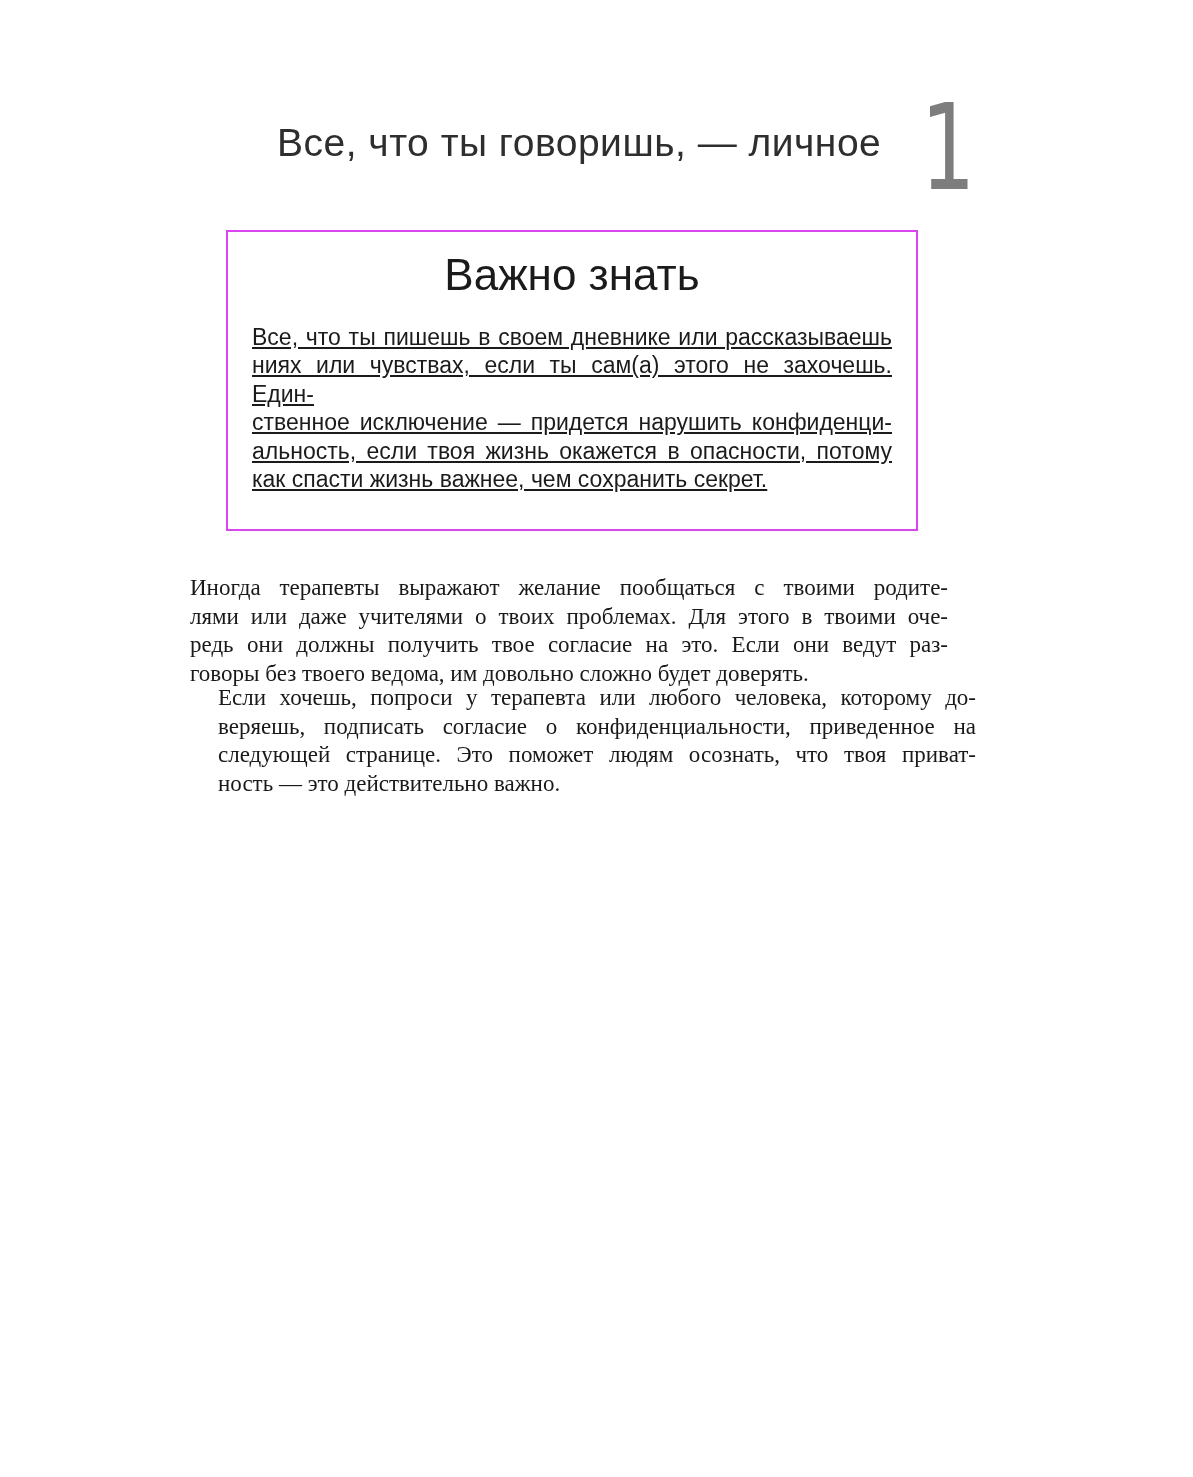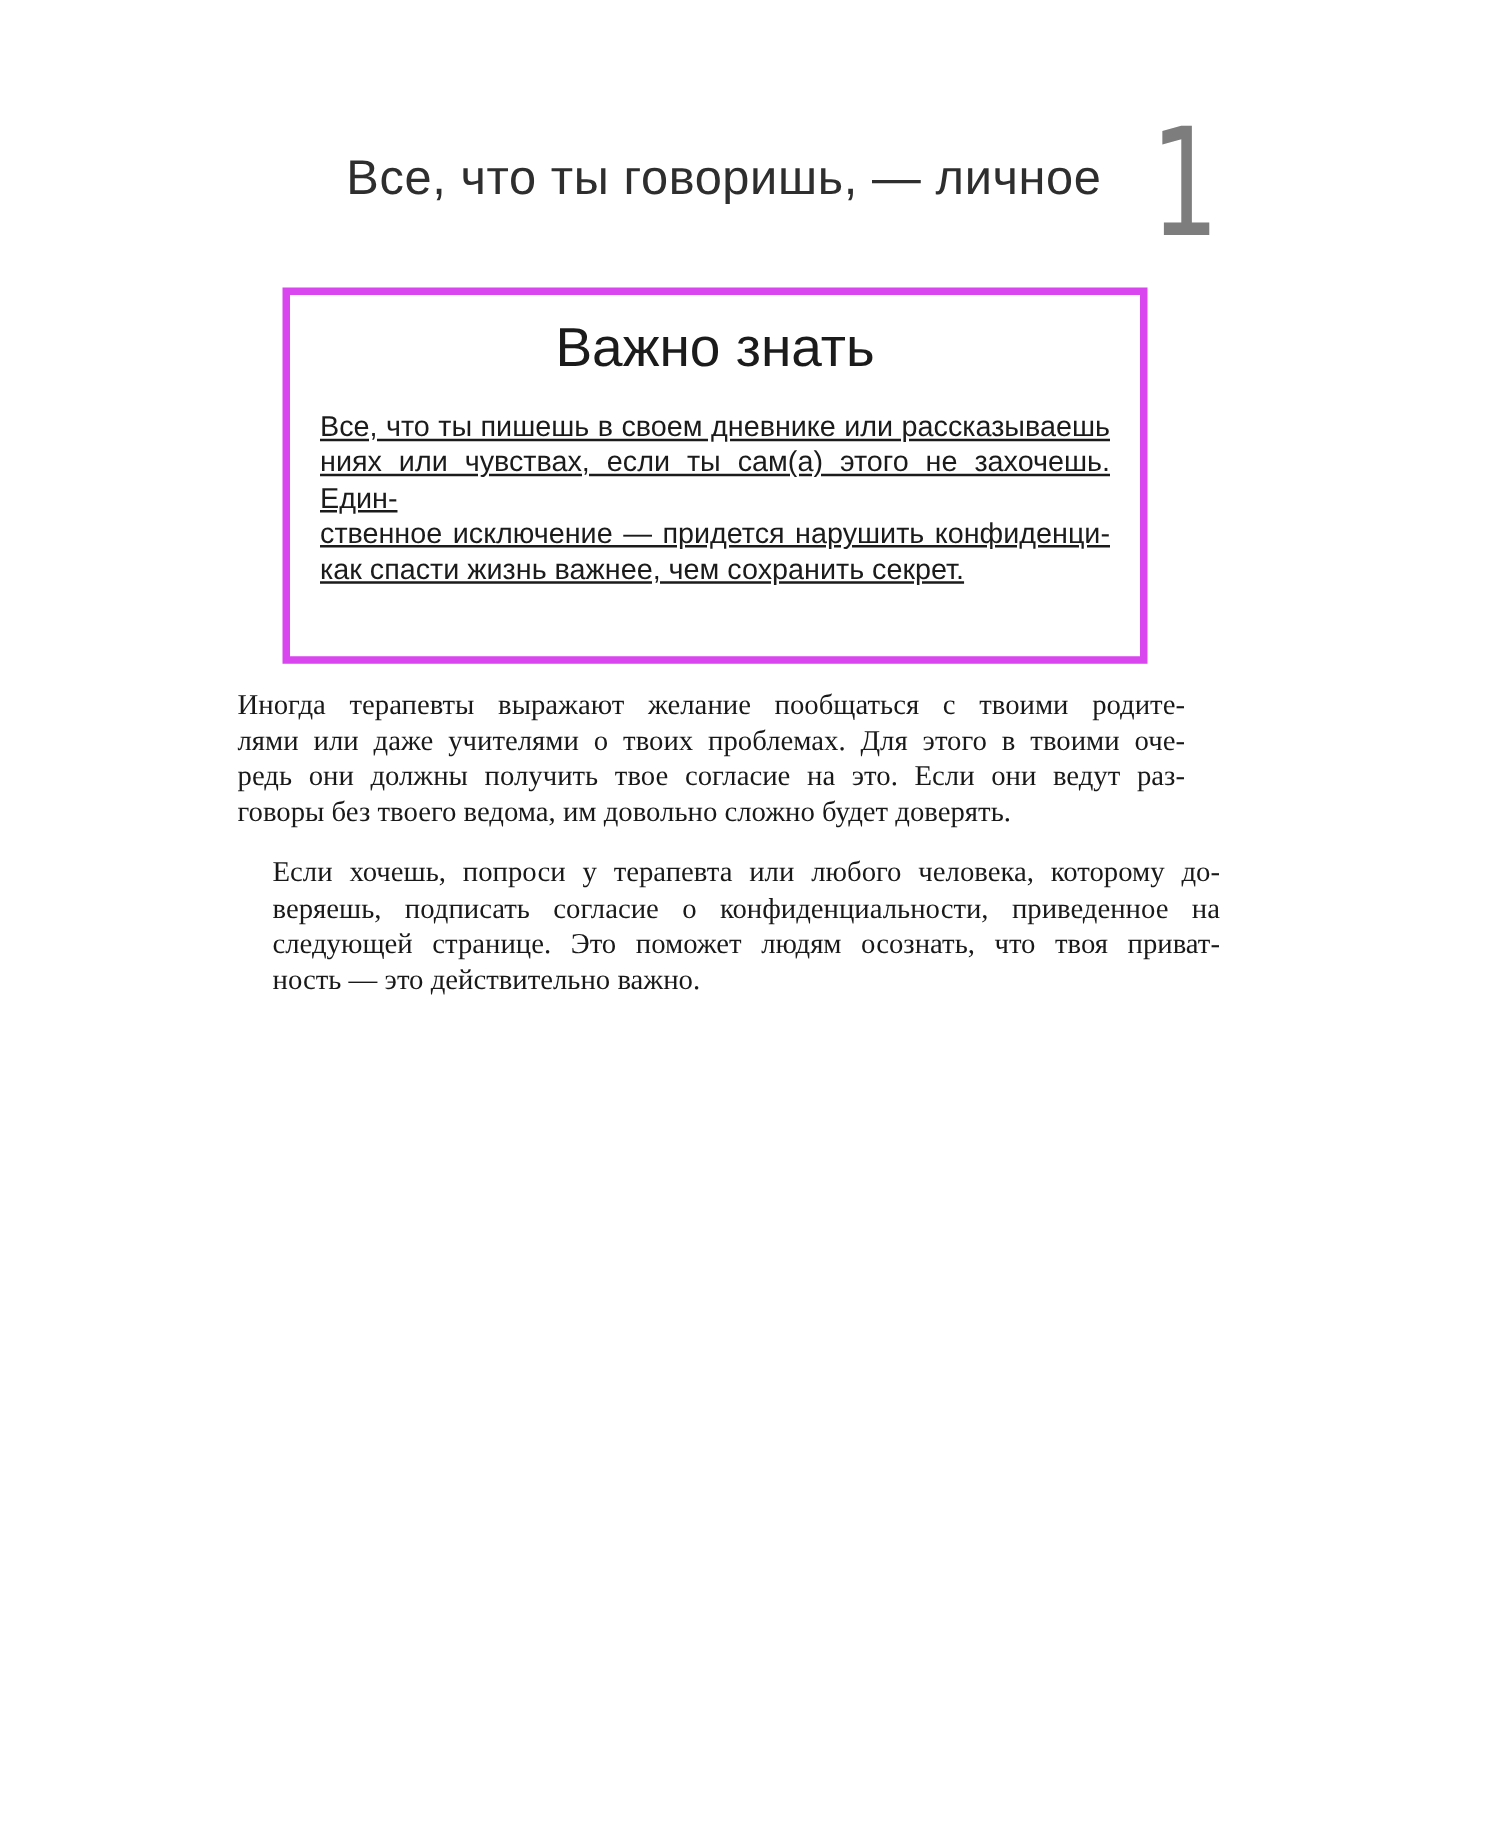--- a/index.html
+++ b/index.html
@@ -40,21 +40,21 @@
     transform-origin: right top;
   }
 
   
   .callout {
     position: absolute;
     left: 226px;
     top: 230px;
     width: 692px;
     height: 301px;
-    border: 6px solid #d946ef;
+    border: 2px solid #d946ef;
     box-sizing: border-box;
   }
   .callout-heading {
     margin-top: 18px;
     text-align: center;
     font-family: "Liberation Sans", sans-serif;
     font-size: 44px;
     line-height: 1.15;
     color: #1b1b1b;
   }
@@ -80,21 +80,21 @@
   
   .body-paragraph {
     position: absolute;
     left: 190px;
     width: 758px;
     font-family: "Liberation Serif", serif;
     font-size: 23px;
     line-height: 28.5px;
     color: #191919;
   }
-  .paragraph-1 { top: 550px; }
+  .paragraph-1 { top: 574px; }
   .paragraph-2 { top: 684px; margin-left: 28px; }
 
   
   .page-number {
     position: absolute;
     left: 190px;
     width: 758px;
     top: 1344px;
     text-align: center;
     font-family: "DejaVu Sans", sans-serif;
@@ -110,20 +110,21 @@
   <div class="chapter-title">Все, что ты говоришь, — личное</div>
 
   <div class="chapter-number">1</div>
 
   <div class="callout">
     <div class="callout-heading">Важно знать</div>
     <div class="callout-body lines">
         <div class="line">Все, что ты пишешь в своем дневнике или рассказываешь</div>
         <div class="line">ниях или чувствах, если ты сам(а) этого не захочешь. Един-</div>
         <div class="line">ственное исключение — придется нарушить конфиденци-</div>
+        <div class="line">альность, если твоя жизнь окажется в опасности, потому</div>
         <div class="line">как спасти жизнь важнее, чем сохранить секрет.</div>
       </div>
   </div>
 
   <div class="body-paragraph paragraph-1 lines">
       <div class="line">Иногда терапевты выражают желание пообщаться с твоими родите-</div>
       <div class="line">лями или даже учителями о твоих проблемах. Для этого в твоими оче-</div>
       <div class="line">редь они должны получить твое согласие на это. Если они ведут раз-</div>
       <div class="line">говоры без твоего ведома, им довольно сложно будет доверять.</div>
     </div>

